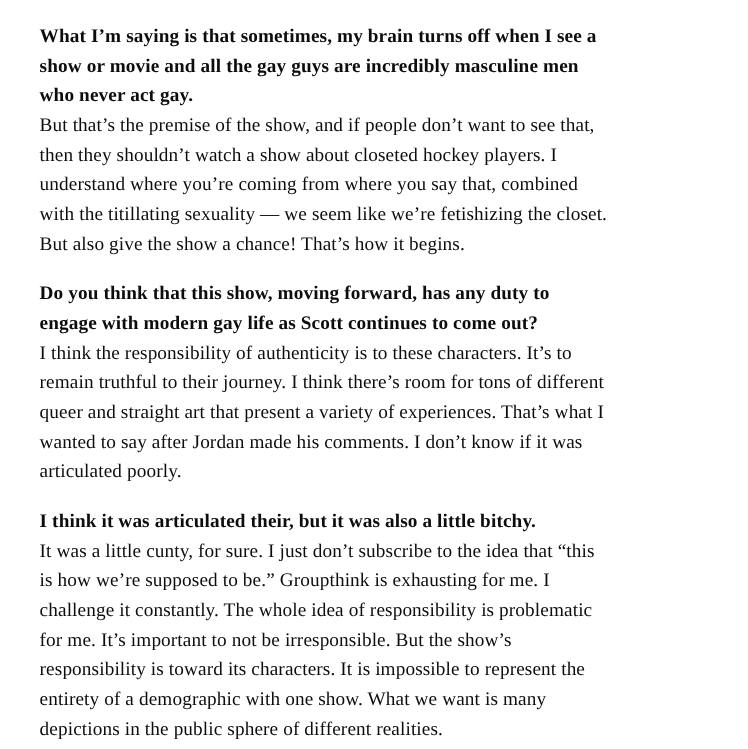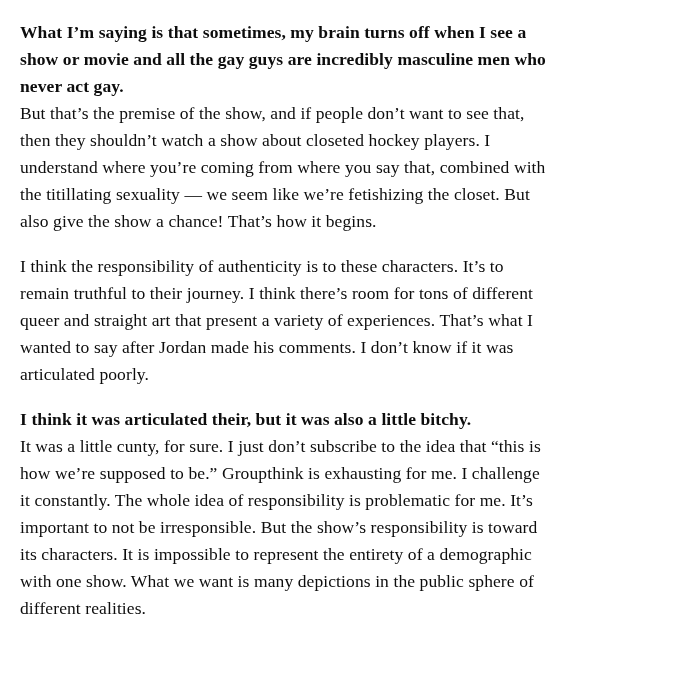--- a/index.html
+++ b/index.html
@@ -9,21 +9,21 @@
   }
   body {
     width: 680px;
     height: 681px;
     overflow: hidden;
     font-family: "Liberation Serif", "DejaVu Serif", serif;
   }
   .article {
     box-sizing: border-box;
     width: 592px;
-    padding: 19px 40px 0 20px;
+    padding: 19px 40px 0 36px;
     color: #0d0d0d;
   }
   .qa-block {
     margin: 0 0 18px 0;
   }
   .question,
   .answer {
     margin: 0;
     font-size: 17.5px;
     line-height: 27px;
@@ -38,20 +38,21 @@
 <body>
 
 <div class="article">
 
   <div class="qa-block">
     <p class="question">What I’m saying is that sometimes, my brain turns off when I see a show or movie and all the gay guys are incredibly masculine men who never act gay.</p>
     <p class="answer">But that’s the premise of the show, and if people don’t want to see that, then they shouldn’t watch a show about closeted hockey players. I understand where you’re coming from where you say that, combined with the titillating sexuality — we seem like we’re fetishizing the closet. But also give the show a chance! That’s how it begins.</p>
   </div>
 
   <div class="qa-block">
+    <p class="question">Do you think that this show, moving forward, has any duty to engage with modern gay life as Scott continues to come out?</p>
     <p class="answer">I think the responsibility of authenticity is to these characters. It’s to remain truthful to their journey. I think there’s room for tons of different queer and straight art that present a variety of experiences. That’s what I wanted to say after Jordan made his comments. I don’t know if it was articulated poorly.</p>
   </div>
 
   <div class="qa-block">
     <p class="question">I think it was articulated their, but it was also a little bitchy.</p>
     <p class="answer">It was a little cunty, for sure. I just don’t subscribe to the idea that “this is how we’re supposed to be.” Groupthink is exhausting for me. I challenge it constantly. The whole idea of responsibility is problematic for me. It’s important to not be irresponsible. But the show’s responsibility is toward its characters. It is impossible to represent the entirety of a demographic with one show. What we want is many depictions in the public sphere of different realities.</p>
   </div>
 
 </div>
 

